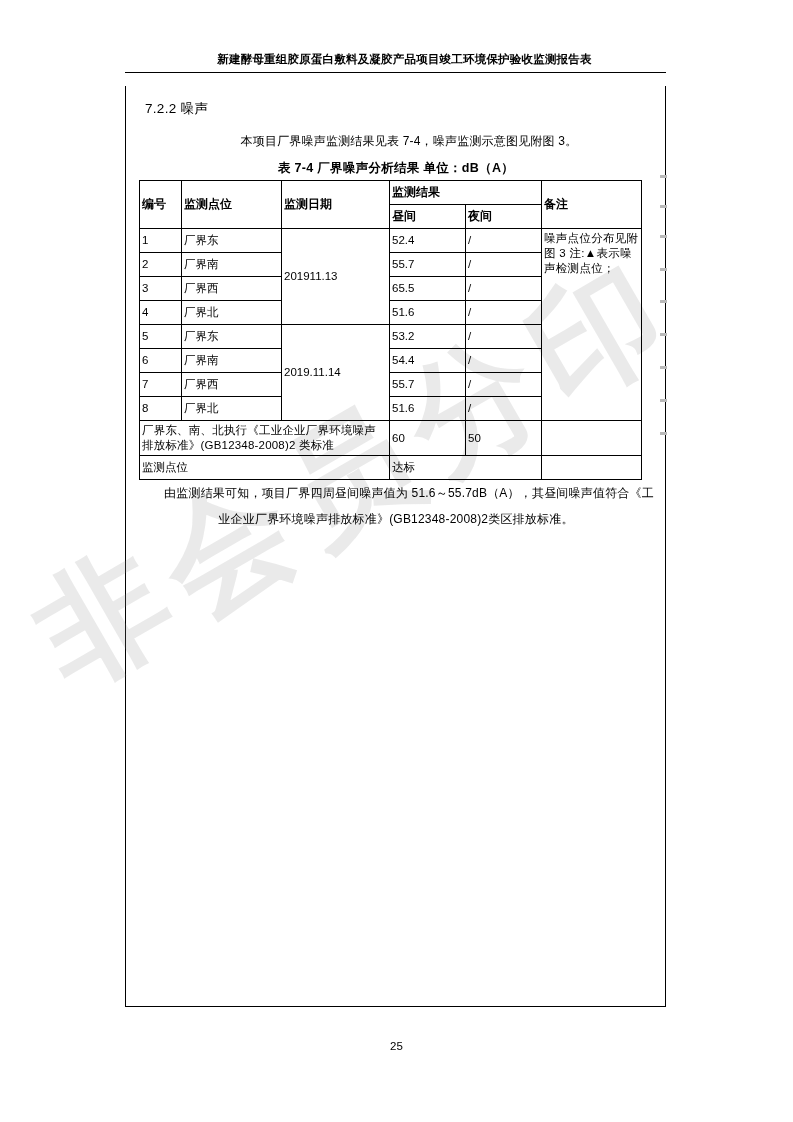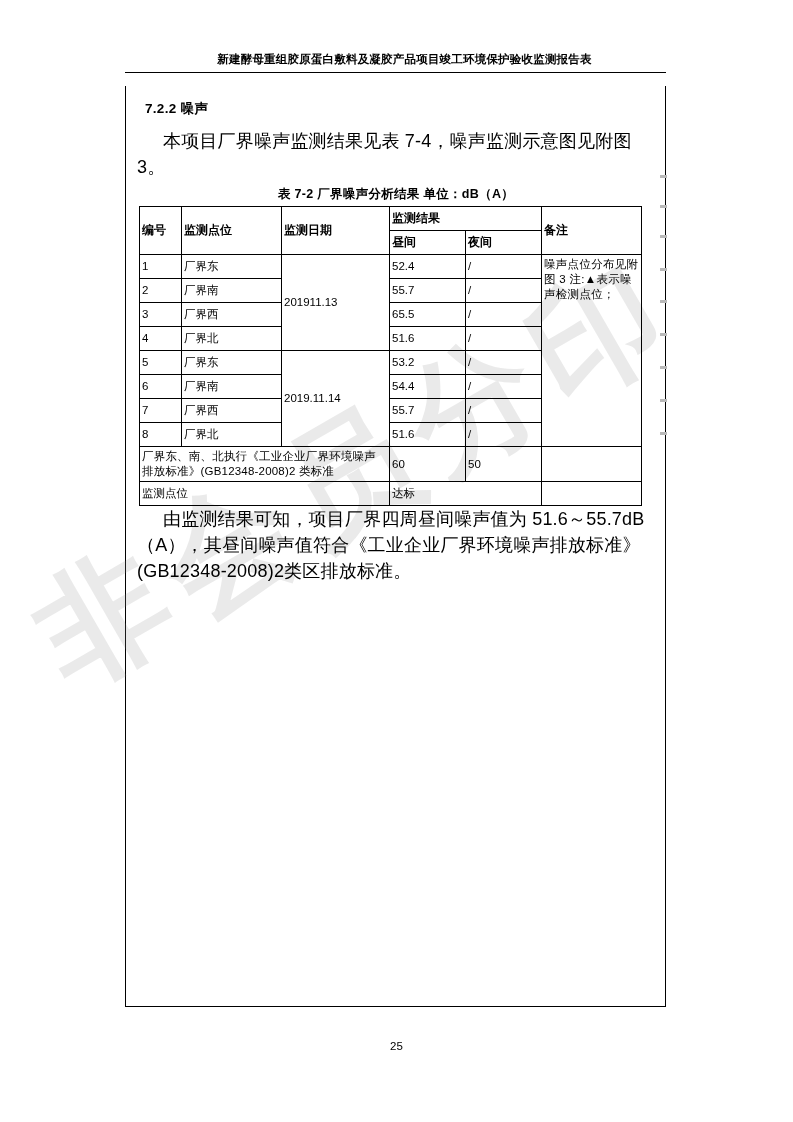--- a/index.html
+++ b/index.html
@@ -52,30 +52,31 @@
     box-sizing: border-box;
   }
   .inner {
     position: absolute;
     left: 137px;
     top: 92px;
     width: 518px;
   }
   h3.section-title {
     font-size: 13.5px;
-    font-weight: bold;
+    font-weight: normal;
     margin: 8px 0 10px 8px;
     letter-spacing: 0.3px;
   }
   p.body-text {
-    font-size: 18px;
+    font-size: 12px;
     line-height: 26px;
     margin: 0 0 4px 0;
     text-indent: 26px;
     letter-spacing: 0.2px;
+    text-align: center;
   }
   .table-caption {
     font-size: 12.5px;
     font-weight: bold;
     text-align: center;
     margin: 6px 0 3px 0;
     letter-spacing: 0.3px;
   }
   table.noise {
     border-collapse: collapse;
@@ -177,21 +178,21 @@
   <div class="punch" style="top:432px;"></div>
 
   <div class="watermark">非会员分印</div>
 
   <div class="inner">
 
     <h3 class="section-title">7.2.2 噪声</h3>
 
     <p class="body-text">本项目厂界噪声监测结果见表 7-4，噪声监测示意图见附图 3。</p>
 
-    <div class="table-caption">表 7-2   厂界噪声分析结果   单位：dB（A）</div>
+    <div class="table-caption">表 7-4   厂界噪声分析结果   单位：dB（A）</div>
 
     <table class="noise">
       <colgroup>
         <col class="col-no">
           <col class="col-point">
           <col class="col-date">
           <col class="col-day">
           <col class="col-night">
           <col class="col-remark">
       </colgroup>

